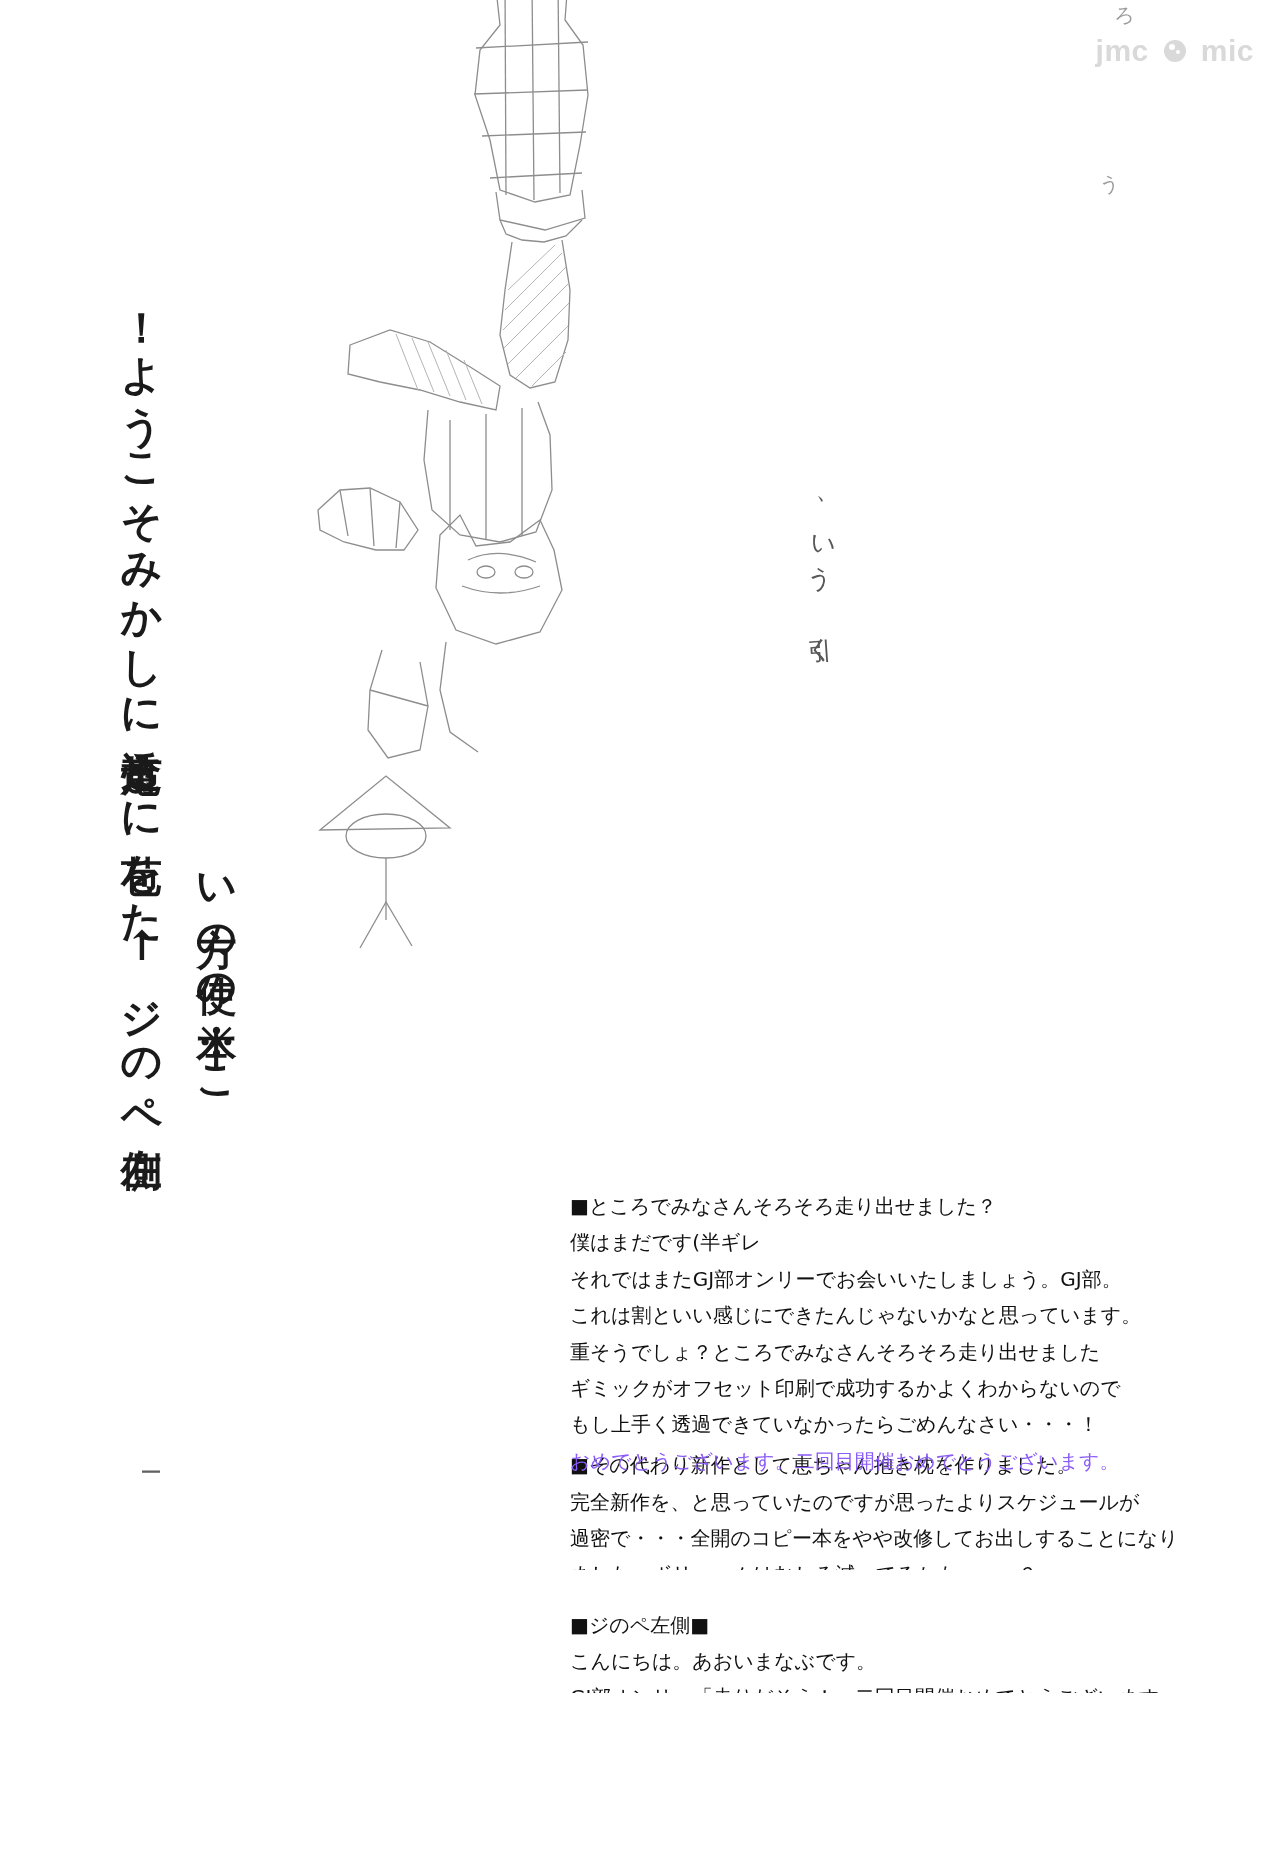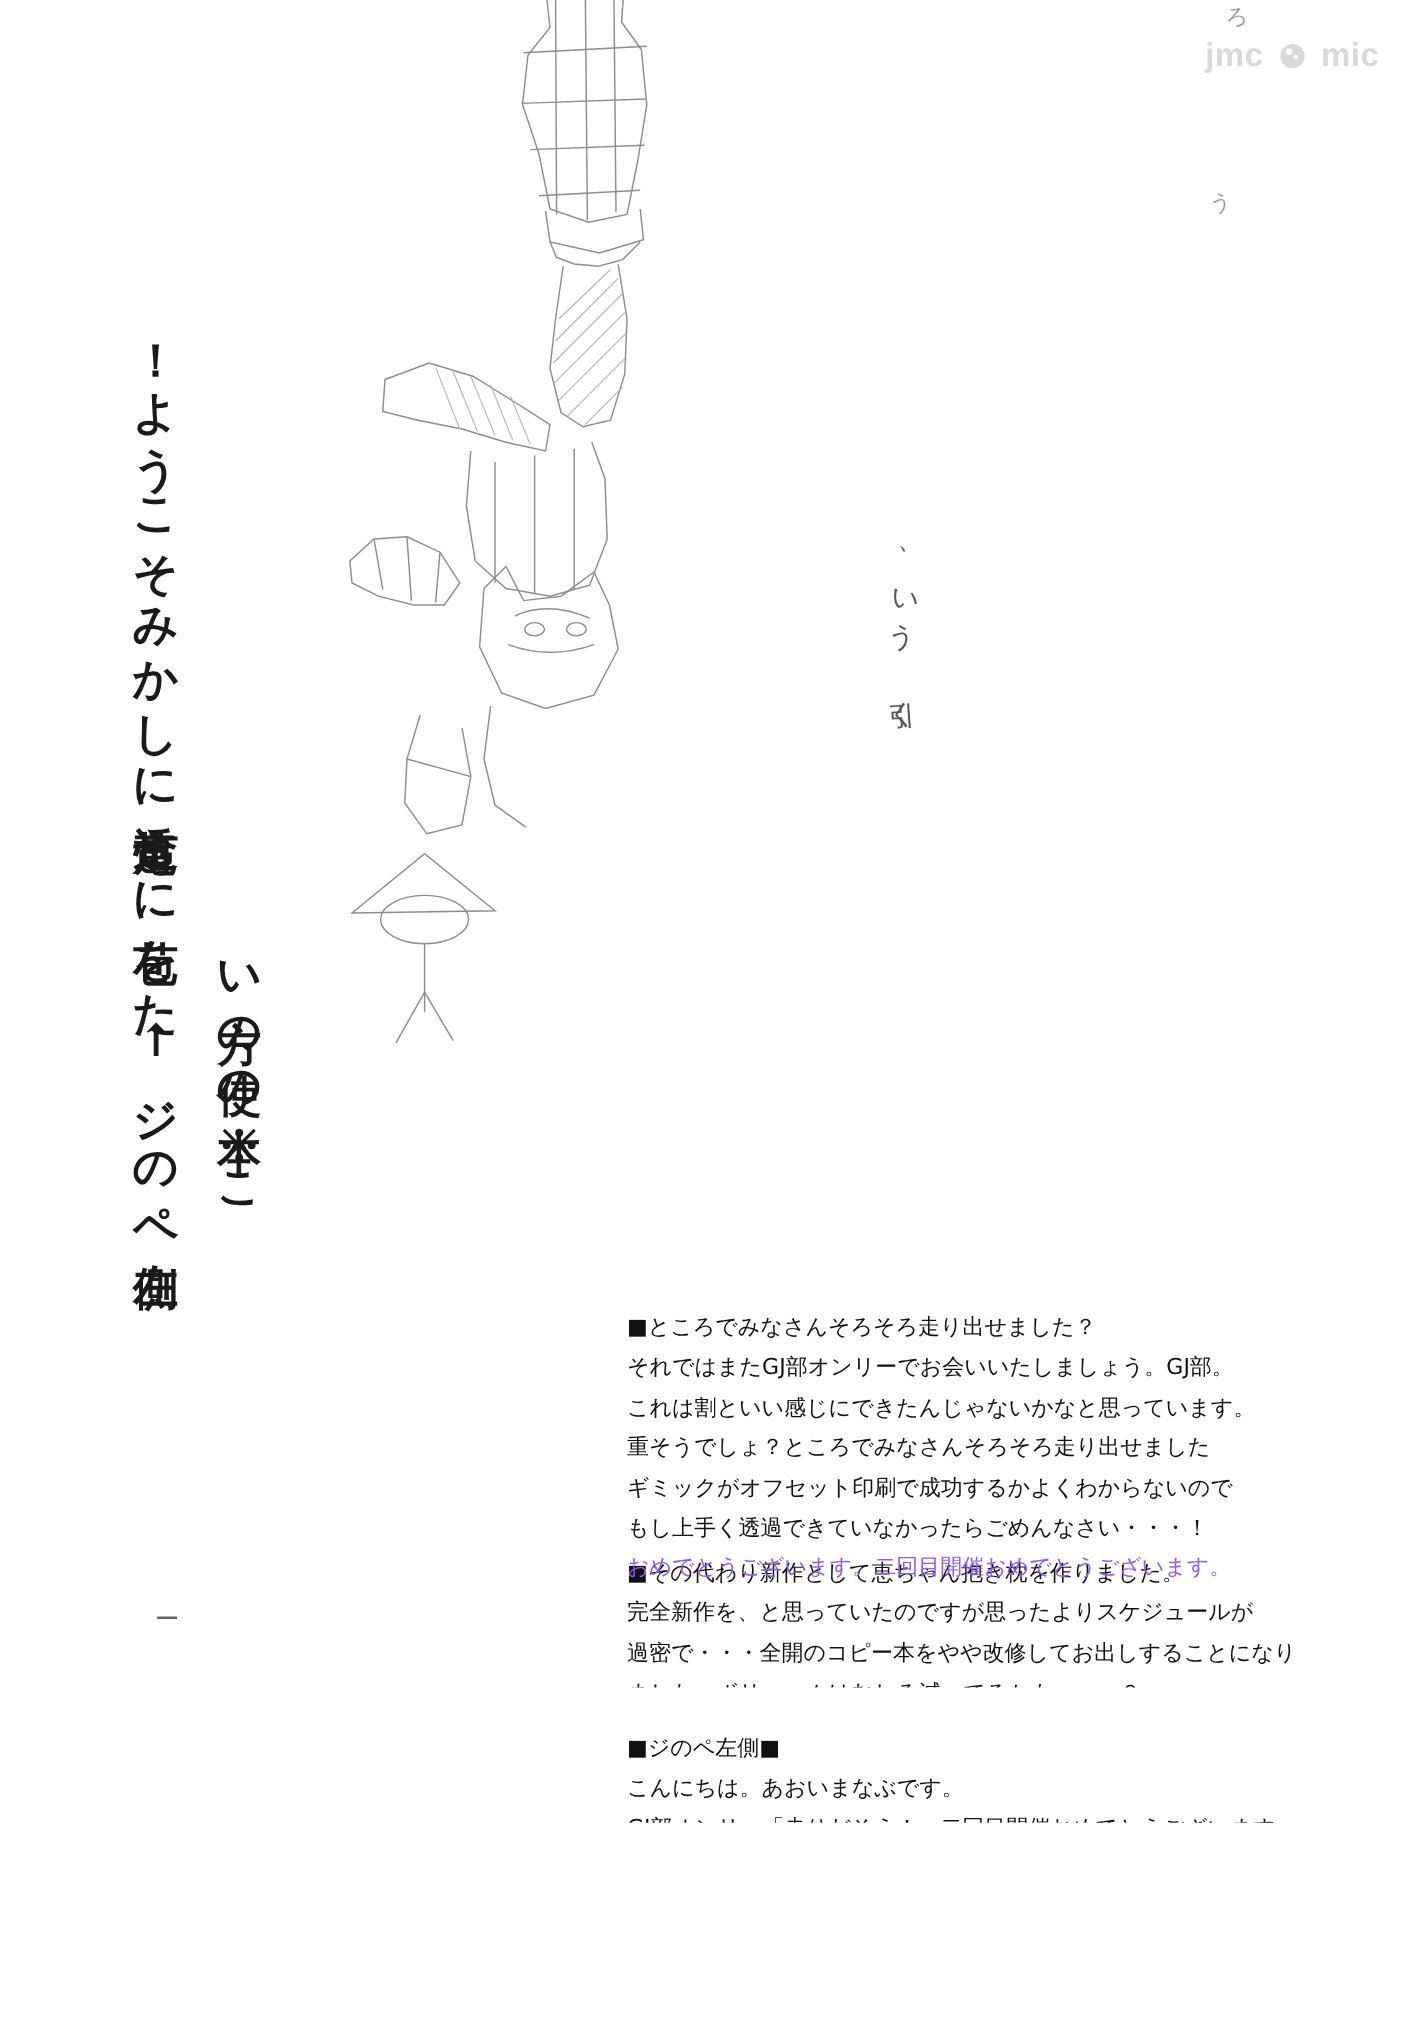--- a/index.html
+++ b/index.html
@@ -210,20 +210,21 @@
   <div class="scribble scribble-b">引く</div>
   <div class="scribble scribble-c">う</div>
   <div class="scribble scribble-d">ろ</div>
   <div class="scribble scribble-e">ー</div>
 
   <div class="vtext vtitle-1">！ようこそみかしに透竜灯まに苞をた↑ジのペ左側</div>
   <div class="vtext vtitle-2">い方の使の本※こ</div>
 
   <div class="afterword">
     <p>■ところでみなさんそろそろ走り出せました？</p>
+    <p>僕はまだです(半ギレ</p>
     <p>それではまたGJ部オンリーでお会いいたしましょう。GJ部。</p>
     <p>これは割といい感じにできたんじゃないかなと思っています。</p>
     <p>重そうでしょ？ところでみなさんそろそろ走り出せました</p>
     <p>ギミックがオフセット印刷で成功するかよくわからないので</p>
     <p>もし上手く透過できていなかったらごめんなさい・・・！</p>
     <p class="faded">おめでとうございます。二回目開催おめでとうございます。</p>
     <p style="margin-top:-32px;">■その代わり新作として恵ちゃん抱き枕を作りました。</p>
     <p>完全新作を、と思っていたのですが思ったよりスケジュールが</p>
     <p>過密で・・・全開のコピー本をやや改修してお出しすることになり</p>
     <p class="clip-row">ました。ボリュームはむしろ減ってるかも・・・？</p>

